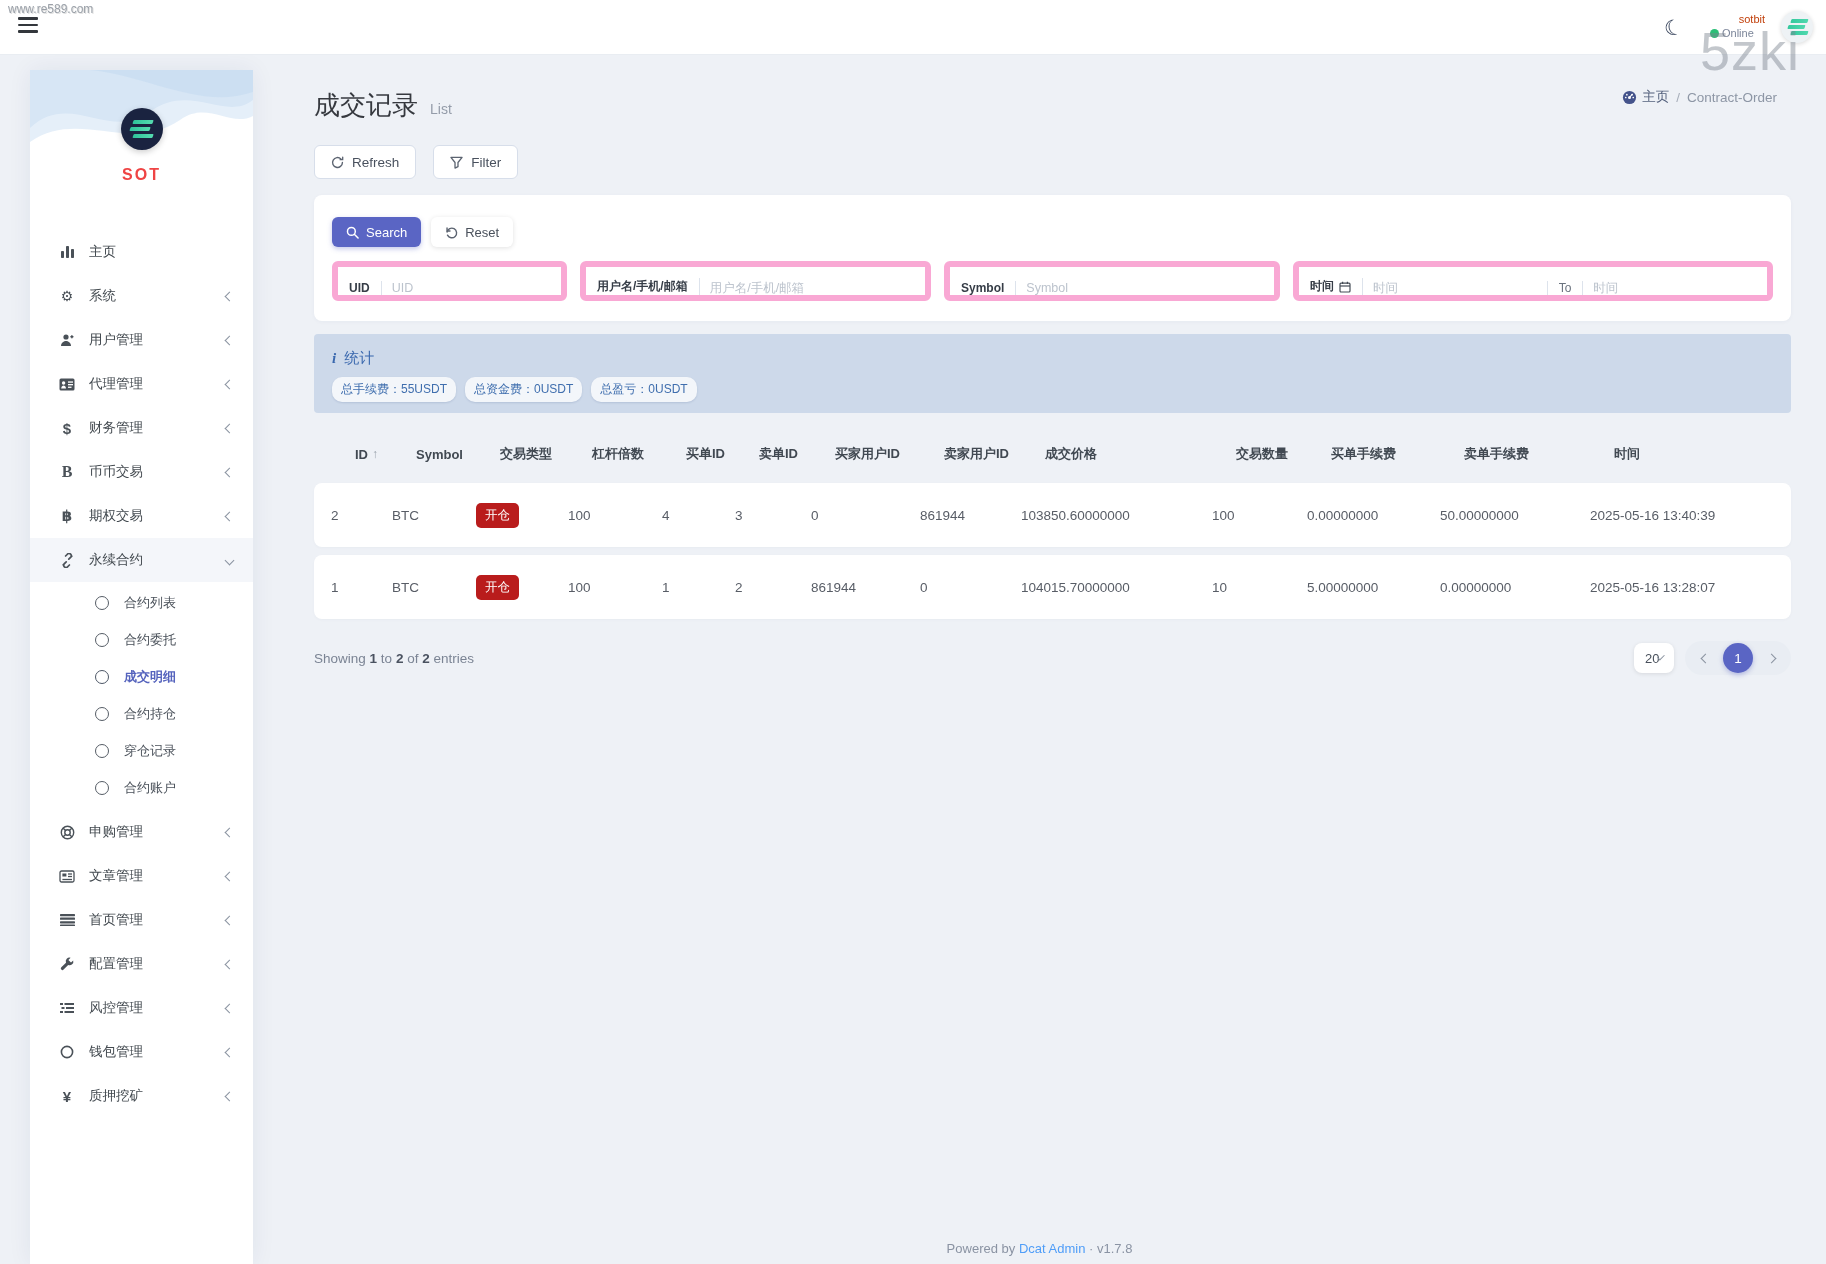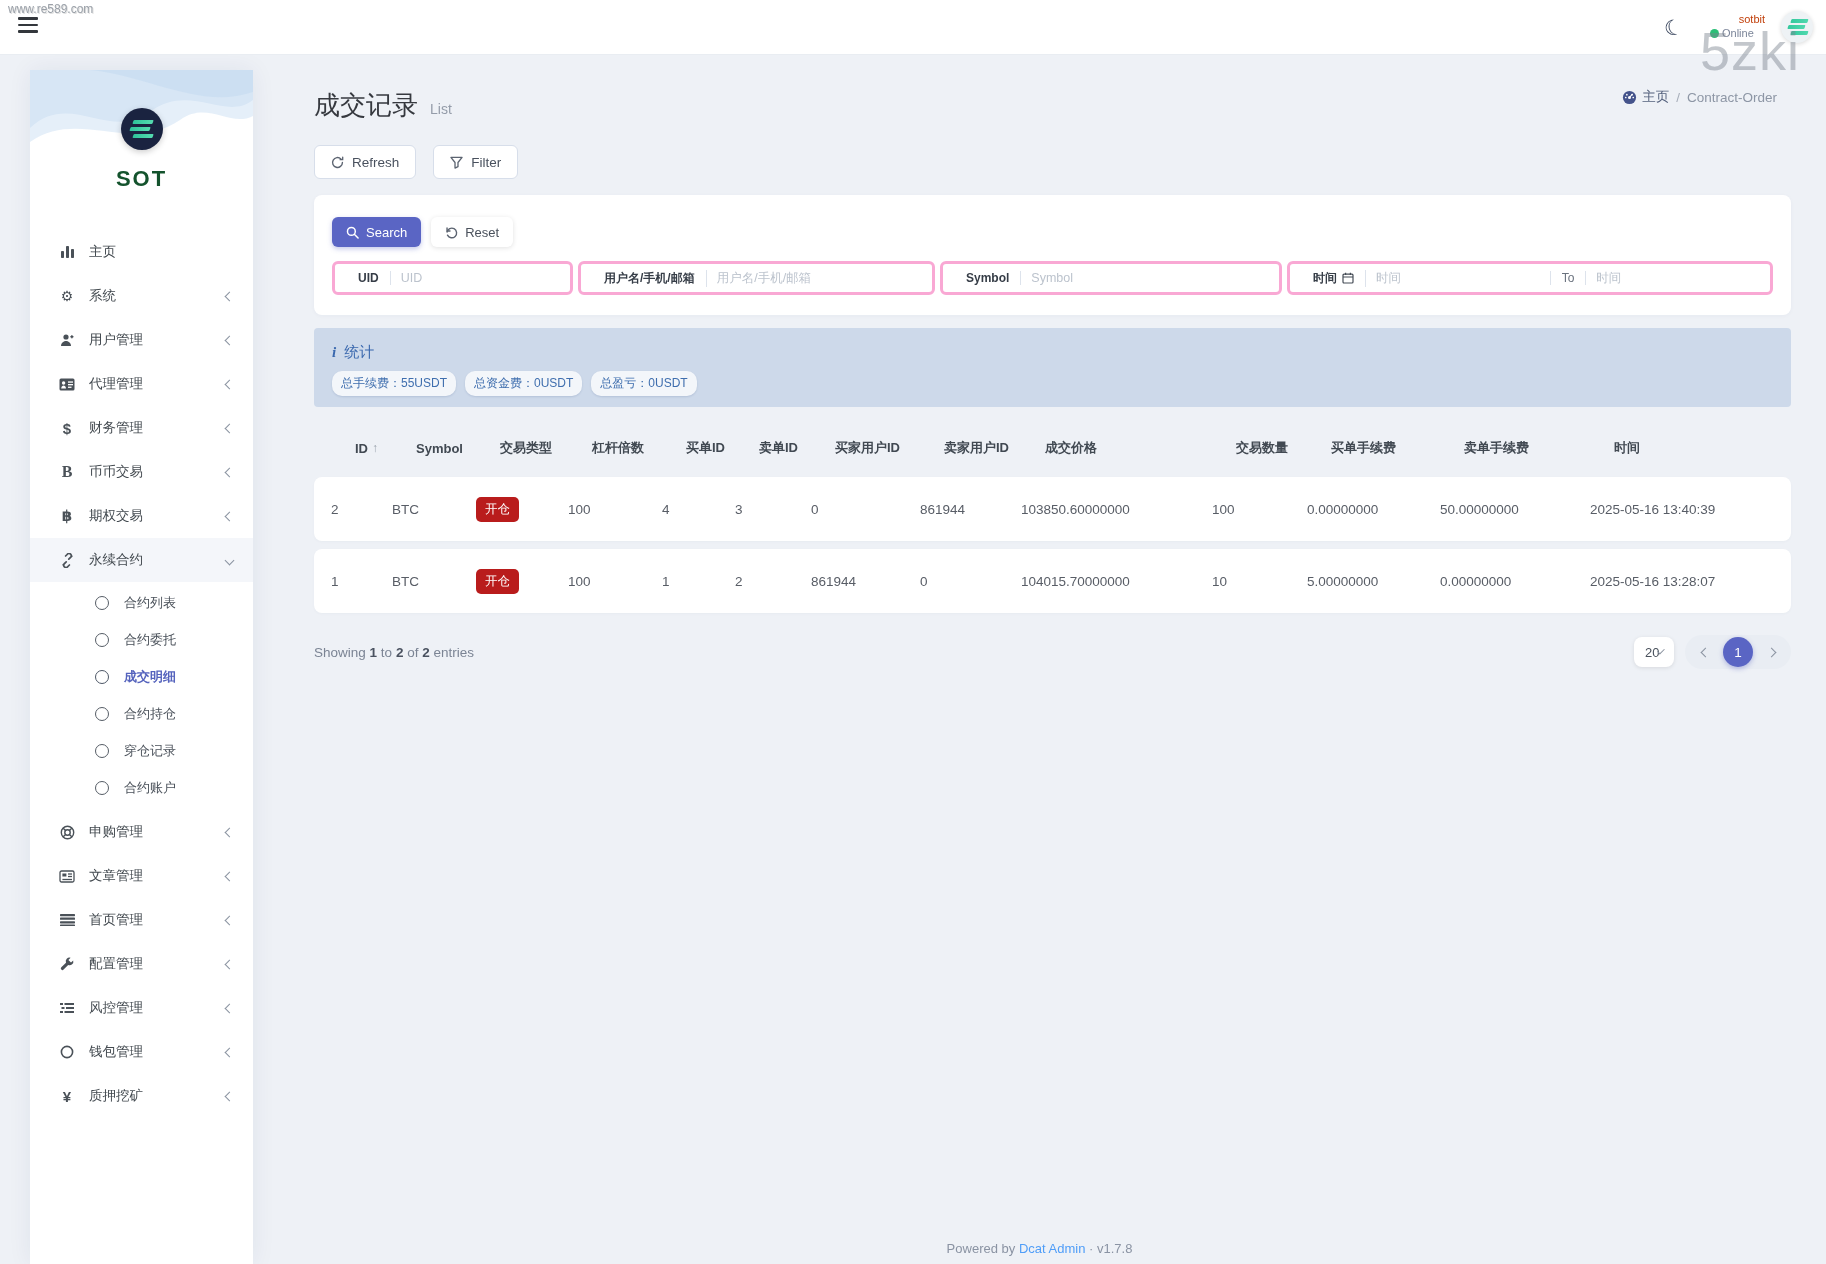--- a/index.html
+++ b/index.html
@@ -24,21 +24,21 @@
   .avatar .bar{position:absolute;left:8px;width:17px;height:3.5px;border-radius:1px;background:linear-gradient(90deg,#35c99e,#4fd8ae);transform:skewX(-18deg);}
   .avatar .b1{top:8px;left:10px;} .avatar .b2{top:14px;left:7px;} .avatar .b3{top:20px;left:10px;}
 
   
   .sidebar{position:absolute;top:70px;left:30px;width:223px;bottom:0;background:#fff;z-index:5;box-shadow:0 0 24px rgba(21,48,94,.07);border-radius:4px 4px 0 0;}
   .side-head{position:relative;height:130px;}
   .wave{position:absolute;top:0;left:0;width:223px;height:90px;}
   .logo{position:absolute;top:38px;left:50%;transform:translateX(-50%);width:42px;height:42px;border-radius:50%;background:#1a2340;box-shadow:0 2px 6px rgba(0,0,0,.2);}
   .logo .bar{position:absolute;width:20px;height:4.2px;border-radius:1px;background:linear-gradient(90deg,#2fc39b,#55dcb0);transform:skewX(-18deg);}
   .logo .b1{top:12px;left:12px;} .logo .b2{top:19px;left:9px;} .logo .b3{top:26px;left:12px;}
-  .brand{position:absolute;top:96px;width:100%;text-align:center;font-size:22px;font-weight:bold;color:#14532d;letter-spacing:2px;}
+  .brand{position:absolute;top:96px;width:100%;text-align:center;font-size:16px;font-weight:bold;color:#ef4444;letter-spacing:2px;}
   .nav{position:absolute;top:160px;left:0;right:0;bottom:0;overflow:hidden;}
   .nav-item{height:44px;display:flex;align-items:center;padding:0 20px 0 28px;cursor:pointer;color:#42494f;font-size:13.5px;}
   .nav-item .nicon{width:18px;margin-right:13px;display:flex;justify-content:center;color:#4a5158;font-size:14px;flex:none;}
   .nav-item .nlabel{flex:1;}
   .nav-item.active-parent{background:#f4f6fa;}
   .chev{display:inline-block;width:6px;height:6px;border:solid #8a93a0;border-width:0 1.6px 1.6px 0;}
   .chev.left{transform:rotate(135deg);}
   .chev.down{transform:rotate(45deg);}
   .subnav{padding:2px 0 4px;}
   .sub-item{height:37px;display:flex;align-items:center;padding-left:65px;font-size:13px;color:#4a515a;cursor:pointer;}
@@ -58,21 +58,21 @@
   .toolbar{margin-top:22px;display:flex;gap:17px;}
   .tbtn{height:32px;padding:0 16px;background:#fff;border:1px solid #d7deea;border-radius:6px;display:flex;align-items:center;gap:8px;font-size:13.5px;color:#49515e;cursor:pointer;}
   .tbtn svg{display:block;}
 
   
   .filter-card{margin-top:16px;background:#fff;border-radius:8px;padding:22px 18px 20px;box-shadow:0 1px 4px rgba(21,48,94,.04);}
   .fbtn-row{display:flex;gap:10px;}
   .btn-search{height:30px;padding:0 14px;background:#5a65c4;color:#fff;border-radius:6px;display:flex;align-items:center;gap:7px;font-size:13px;cursor:pointer;box-shadow:0 2px 5px rgba(90,101,196,.35);}
   .btn-reset{height:30px;padding:0 14px;background:#fff;color:#4a515c;border-radius:6px;display:flex;align-items:center;gap:7px;font-size:13px;cursor:pointer;box-shadow:0 1px 5px rgba(0,0,0,.12);}
   .fields-row{margin-top:14px;display:flex;justify-content:space-between;}
-  .fgroup{display:flex;align-items:center;border:3px solid #f9a8d4;border-radius:6px;background:#fff;height:28px;overflow:hidden;padding-left:12px;}
+  .fgroup{display:flex;align-items:flex-end;border:6px solid #f9a8d4;border-radius:6px;background:#fff;height:28px;overflow:hidden;}
   .flabel{display:flex;align-items:center;gap:5px;padding:0 11px;font-size:12px;font-weight:bold;color:#363d47;border-right:1px solid #dde3ec;white-space:nowrap;}
   .fto{display:flex;align-items:center;padding:0 11px;font-size:12px;color:#6a727e;border-left:1px solid #dde3ec;border-right:1px solid #dde3ec;}
   .fgroup input{border:none;outline:none;padding:0 10px;font-size:12.5px;color:#424a55;flex:1;min-width:0;font-family:inherit;}
   .fgroup input::placeholder{color:#bcc3cd;}
   .w-uid{width:223px;} .w-user{width:339px;} .w-symbol{width:324px;} .w-time{width:468px;}
 
   
   .stats{margin-top:13px;height:79px;background:#cdd9ea;border-radius:4px;padding:15px 18px 0;box-sizing:border-box;}
   .stats-title{display:flex;align-items:center;gap:8px;font-size:15px;color:#3a68ae;}
   .stats-title .iico{font-family:"Liberation Serif","DejaVu Serif",serif;font-weight:bold;font-style:italic;font-size:15px;}

